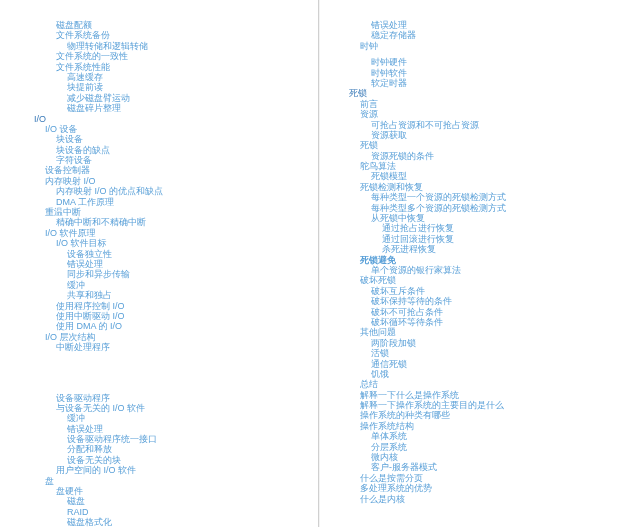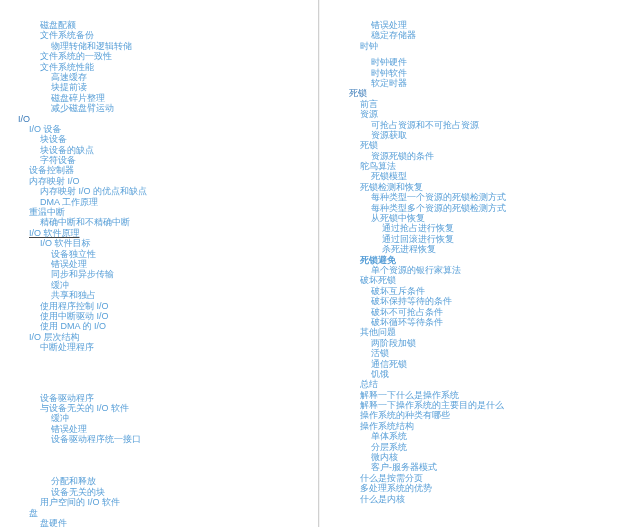--- a/index.html
+++ b/index.html
@@ -15,21 +15,21 @@
     position: relative;
   }
   .page {
     position: absolute;
     top: 0;
     height: 527px;
     width: 320px;
     box-sizing: border-box;
     background: #fff;
   }
-  .page.left { left: 0; }
+  .page.left { left: 16px; }
   .page.right { left: 320px; }
   .divider {
     position: absolute;
     left: 318px;
     top: 0;
     width: 0;
     height: 527px;
     border-left: 1px solid #d0d0d0;
     border-right: 1px solid #f3f3f3;
   }
@@ -55,51 +55,51 @@
 
 <div class="page left">
   <div class="content" id="col-left">
       <div class="row" style="padding-left: 22px;"><span class="txt">磁盘配额</span></div>
       <div class="row" style="padding-left: 22px;"><span class="txt">文件系统备份</span></div>
       <div class="row" style="padding-left: 33px;"><span class="txt">物理转储和逻辑转储</span></div>
       <div class="row" style="padding-left: 22px;"><span class="txt">文件系统的一致性</span></div>
       <div class="row" style="padding-left: 22px;"><span class="txt">文件系统性能</span></div>
       <div class="row" style="padding-left: 33px;"><span class="txt">高速缓存</span></div>
       <div class="row" style="padding-left: 33px;"><span class="txt">块提前读</span></div>
+      <div class="row" style="padding-left: 33px;"><span class="txt">减少磁盘臂运动</span></div>
       <div class="row" style="padding-left: 33px;"><span class="txt">磁盘碎片整理</span></div>
-      <div class="row" style="padding-left: 33px;"><span class="txt">减少磁盘臂运动</span></div>
       <div class="row strong" style="padding-left: 0px;"><span class="txt">I/O</span></div>
       <div class="row" style="padding-left: 11px;"><span class="txt">I/O 设备</span></div>
       <div class="row" style="padding-left: 22px;"><span class="txt">块设备</span></div>
       <div class="row" style="padding-left: 22px;"><span class="txt">块设备的缺点</span></div>
       <div class="row" style="padding-left: 22px;"><span class="txt">字符设备</span></div>
       <div class="row" style="padding-left: 11px;"><span class="txt">设备控制器</span></div>
       <div class="row" style="padding-left: 11px;"><span class="txt">内存映射 I/O</span></div>
       <div class="row" style="padding-left: 22px;"><span class="txt">内存映射 I/O 的优点和缺点</span></div>
       <div class="row" style="padding-left: 22px;"><span class="txt">DMA 工作原理</span></div>
       <div class="row" style="padding-left: 11px;"><span class="txt">重温中断</span></div>
       <div class="row" style="padding-left: 22px;"><span class="txt">精确中断和不精确中断</span></div>
-      <div class="row" style="padding-left: 11px; text-decoration: underline;"><span class="txt">I/O 软件原理</span></div>
+      <div class="row" style="padding-left: 11px;"><span class="txt">I/O 软件原理</span></div>
       <div class="row" style="padding-left: 22px;"><span class="txt">I/O 软件目标</span></div>
       <div class="row" style="padding-left: 33px;"><span class="txt">设备独立性</span></div>
       <div class="row" style="padding-left: 33px;"><span class="txt">错误处理</span></div>
       <div class="row" style="padding-left: 33px;"><span class="txt">同步和异步传输</span></div>
       <div class="row" style="padding-left: 33px;"><span class="txt">缓冲</span></div>
       <div class="row" style="padding-left: 33px;"><span class="txt">共享和独占</span></div>
       <div class="row" style="padding-left: 22px;"><span class="txt">使用程序控制 I/O</span></div>
       <div class="row" style="padding-left: 22px;"><span class="txt">使用中断驱动 I/O</span></div>
       <div class="row" style="padding-left: 22px;"><span class="txt">使用 DMA 的 I/O</span></div>
       <div class="row" style="padding-left: 11px;"><span class="txt">I/O 层次结构</span></div>
       <div class="row" style="padding-left: 22px;"><span class="txt">中断处理程序</span></div>
       <div class="row" style="padding-left: 22px; margin-top: 40px;"><span class="txt">设备驱动程序</span></div>
       <div class="row" style="padding-left: 22px;"><span class="txt">与设备无关的 I/O 软件</span></div>
       <div class="row" style="padding-left: 33px;"><span class="txt">缓冲</span></div>
       <div class="row" style="padding-left: 33px;"><span class="txt">错误处理</span></div>
       <div class="row" style="padding-left: 33px;"><span class="txt">设备驱动程序统一接口</span></div>
-      <div class="row" style="padding-left: 33px; margin-top: 32px;"><span class="txt">分配和释放</span></div>
+      <div class="row" style="padding-left: 33px;"><span class="txt">分配和释放</span></div>
       <div class="row" style="padding-left: 33px;"><span class="txt">设备无关的块</span></div>
       <div class="row" style="padding-left: 22px;"><span class="txt">用户空间的 I/O 软件</span></div>
       <div class="row" style="padding-left: 11px;"><span class="txt">盘</span></div>
       <div class="row" style="padding-left: 22px;"><span class="txt">盘硬件</span></div>
       <div class="row" style="padding-left: 33px;"><span class="txt">磁盘</span></div>
       <div class="row" style="padding-left: 33px;"><span class="txt">RAID</span></div>
       <div class="row" style="padding-left: 33px;"><span class="txt">磁盘格式化</span></div>
       <div class="row" style="padding-left: 22px;"><span class="txt">磁盘臂调度算法</span></div>
     </div>
 </div>

